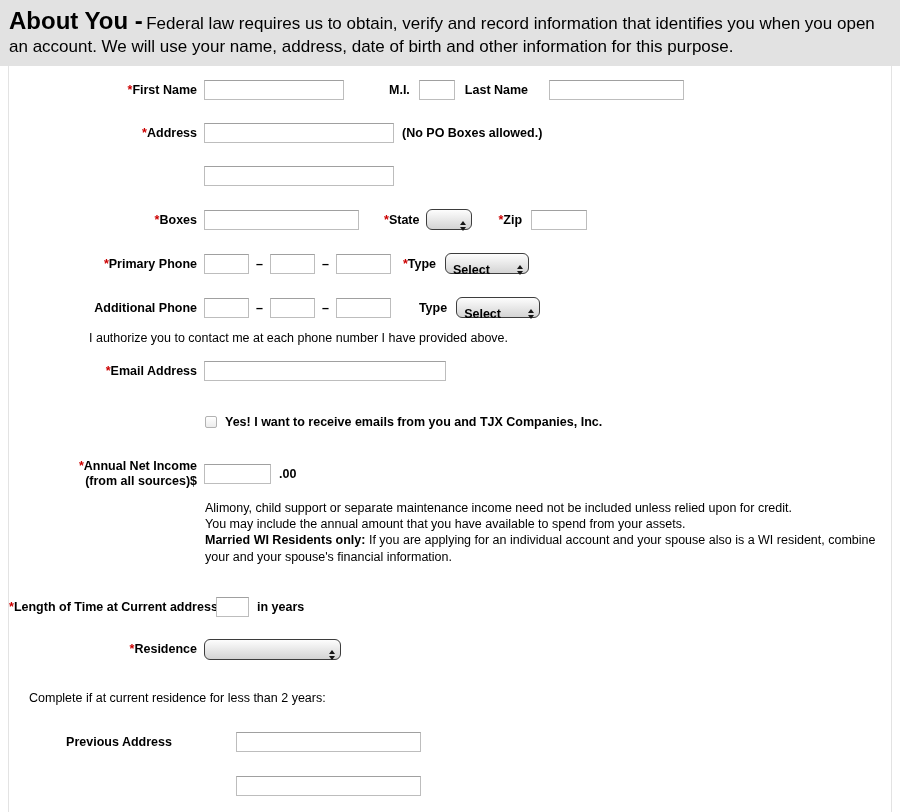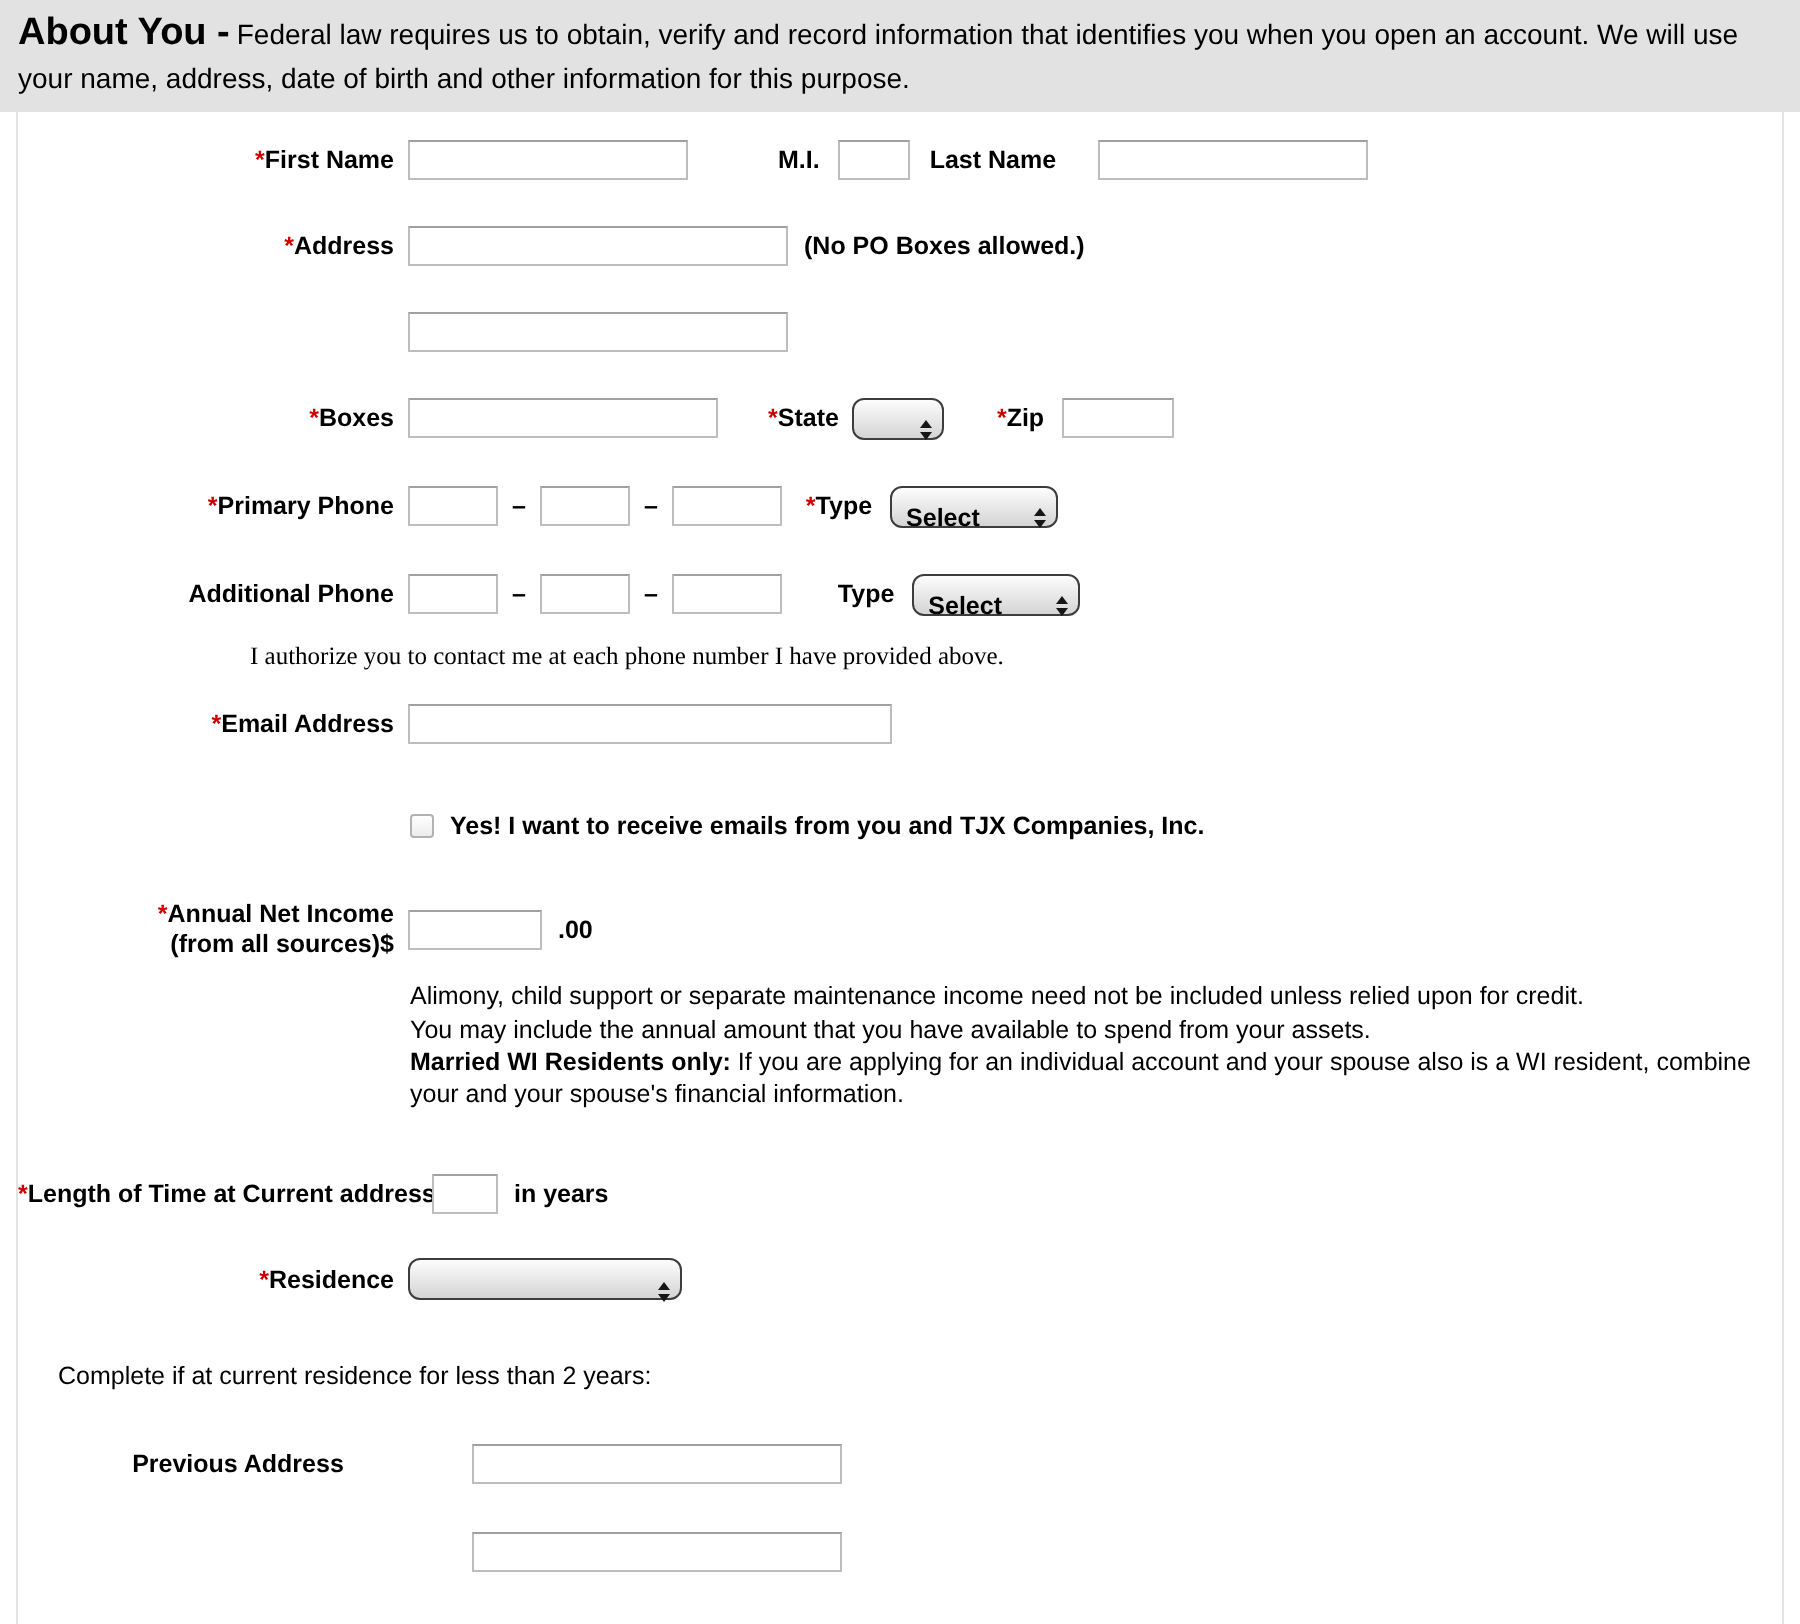--- a/index.html
+++ b/index.html
@@ -9,24 +9,24 @@
     font-size: 12.5px;
     color: #000;
     width: 900px;
   }
   .header {
     background: #e2e2e2;
     padding: 5px 9px 8px 9px;
     line-height: 1.3;
   }
   .header .title {
-    font-size: 19px;
+    font-size: 24px;
     font-weight: bold;
   }
-  .header .desc { font-size: 14px; }
+  .header .desc { font-size: 17px; }
 
   .container {
     margin: 0 8px;
     background: #fff;
     border: 1px solid #e3e3e3;
     border-top: none;
     padding: 14px 0 17px 0;
   }
 
   .row { display: flex; align-items: center; margin-bottom: 23px; font-weight: bold; }
@@ -82,21 +82,21 @@
     border-radius: 2px;
     background: linear-gradient(#ffffff, #ececec);
     flex-shrink: 0;
   }
 
   .sep { margin: 0 7px; }
   .note { margin-left: 8px; }
   .suffix { margin-left: 8px; }
   .spacer { width: 196px; flex-shrink: 0; }
 
-  .authorize-row { margin-left: 116px; margin-bottom: 16px; font-family: Liberation Serif, serif; }
+  .authorize-row { margin-left: 80px; margin-bottom: 16px; }
   .row-addphone { margin-bottom: 13px; }
   .row-email { margin-bottom: 34px; }
   .row-optin { margin-bottom: 30px; }
   .row-optin .optin-text { margin-left: 8px; }
   .row-income { margin-bottom: 11px; }
   .income-notes {
     margin: 0 0 32px 196px;
     width: 678px;
     line-height: 1.3;
   }

